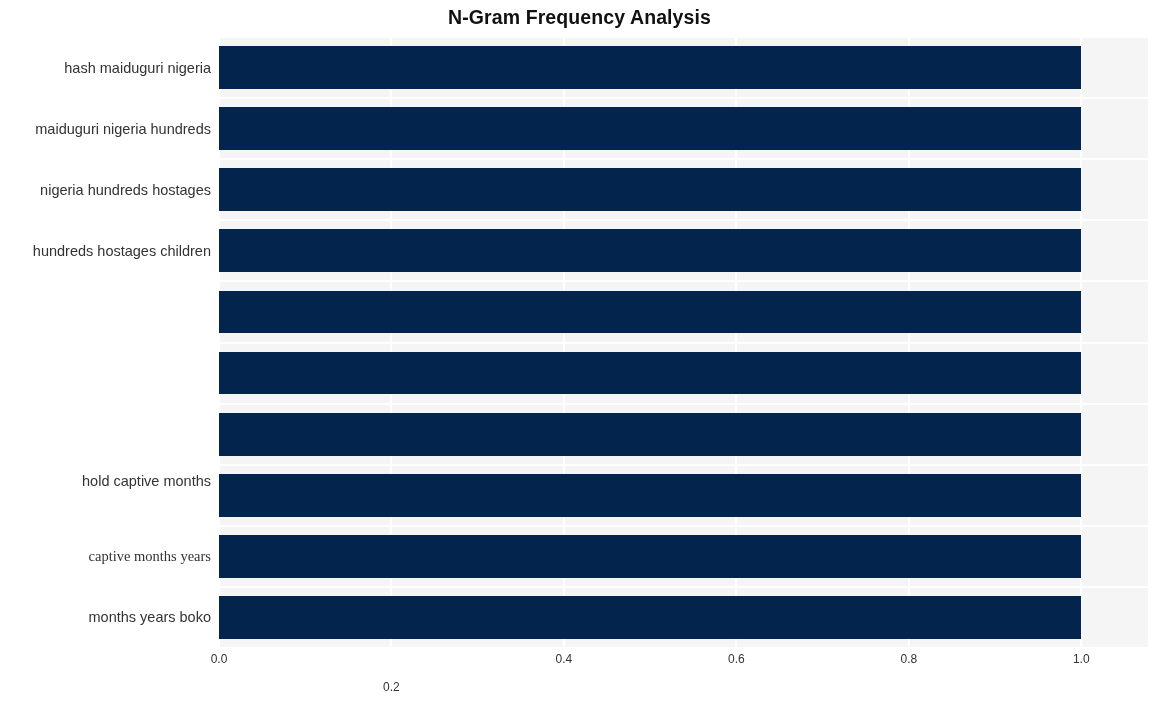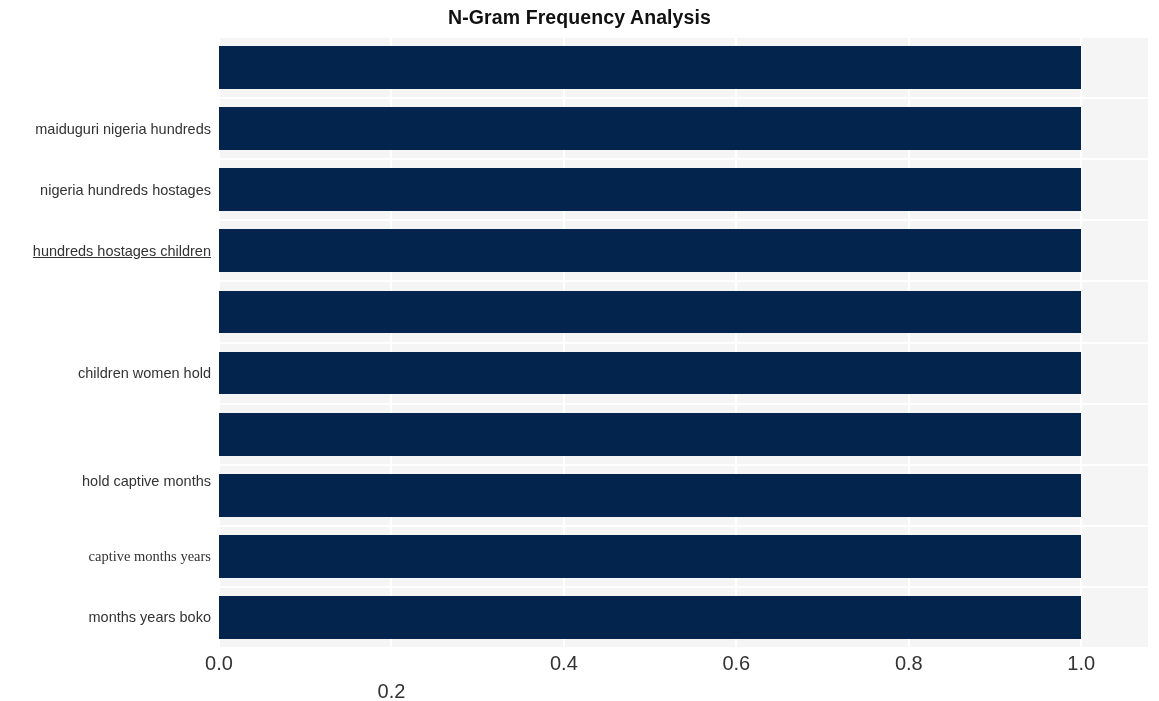--- a/index.html
+++ b/index.html
@@ -100,21 +100,21 @@
   #xlabels {
     position: absolute;
     left: 0;
     top: 652px;
     width: 1159px;
     height: 22px;
   }
   .xtick {
     position: absolute;
     top: 0;
-    font-size: 20px;
+    font-size: 12px;
     color: #333333;
     transform: translateX(-50%);
     white-space: nowrap;
   }
 
   #xaxis-title {
     position: absolute;
     left: 0;
     top: 674px;
     width: 1159px;
@@ -158,24 +158,24 @@
         <div class="bar" title="hostages children women: 1" style="top: 253.565px; height: 42.77px; width: 862.261px; background: rgb(2, 36, 77);"></div>
         <div class="bar" title="children women hold: 1" style="top: 314.665px; height: 42.77px; width: 862.261px; background: rgb(2, 36, 77);"></div>
         <div class="bar" title="women hold captive: 1" style="top: 375.765px; height: 42.77px; width: 862.261px; background: rgb(2, 36, 77);"></div>
         <div class="bar" title="hold captive months: 1" style="top: 436.865px; height: 42.77px; width: 862.261px; background: rgb(2, 36, 77);"></div>
         <div class="bar" title="captive months years: 1" style="top: 497.965px; height: 42.77px; width: 862.261px; background: rgb(2, 36, 77);"></div>
         <div class="bar" title="months years boko: 1" style="top: 559.065px; height: 42.77px; width: 862.261px; background: rgb(2, 36, 77);"></div>
       </div>
   </div>
 
   <div id="ylabels">
+      <div class="ytick" style="top: 30.55px;">hash maiduguri nigeria</div>
       <div class="ytick" style="top: 91.65px;">maiduguri nigeria hundreds</div>
       <div class="ytick" style="top: 152.75px;">nigeria hundreds hostages</div>
-      <div class="ytick" style="top: 213.85px; text-decoration: underline;">hundreds hostages children</div>
-      <div class="ytick" style="top: 336.05px;">children women hold</div>
+      <div class="ytick" style="top: 213.85px;">hundreds hostages children</div>
       <div class="ytick" style="top: 444px;">hold captive months</div>
       <div class="ytick" style="top: 519.35px; font-family: Liberation Serif, serif;">captive months years</div>
       <div class="ytick" style="top: 580.45px;">months years boko</div>
     </div>
 
   <div id="xlabels">
       <div class="xtick" style="left: 219px;">0.0</div>
       <div class="xtick" style="left: 391.452px; margin-top: 28px;">0.2</div>
       <div class="xtick" style="left: 563.904px;">0.4</div>
       <div class="xtick" style="left: 736.357px; text-align: center;">0.6</div>

